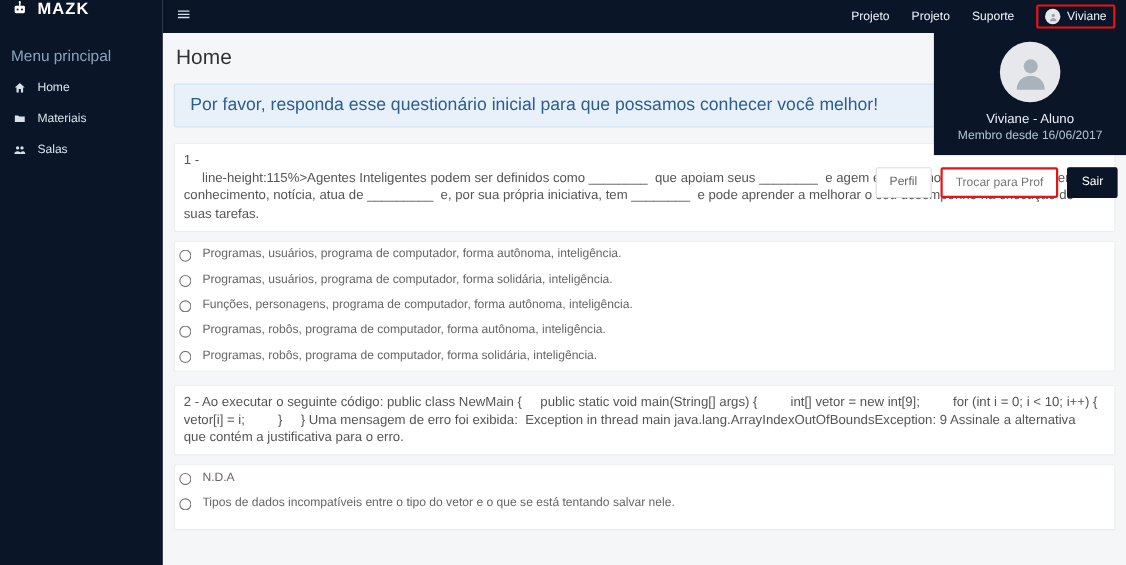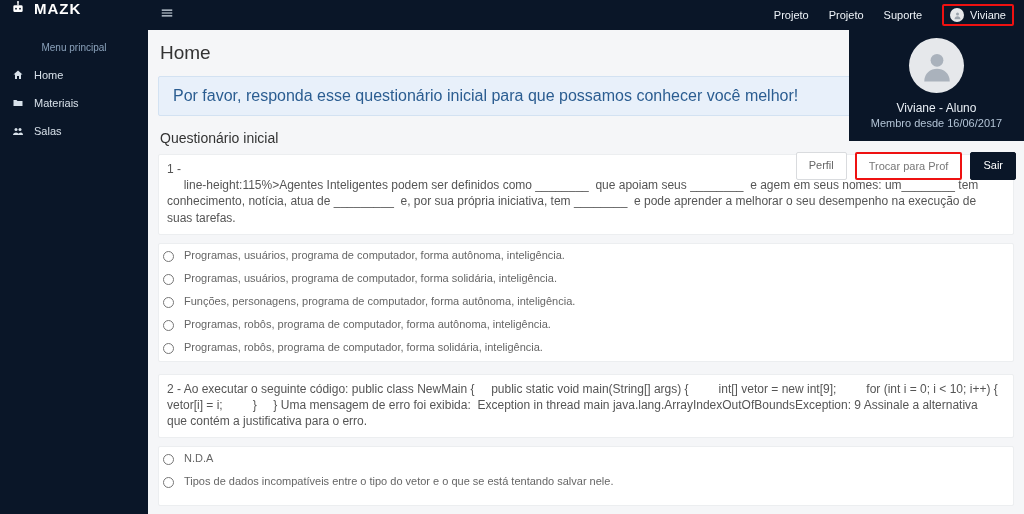--- a/index.html
+++ b/index.html
@@ -3,21 +3,21 @@
   <meta charset="utf-8">
   <style>
     * { margin:0; padding:0; box-sizing:border-box; font-family: -apple-system, "Segoe UI", Arial, sans-serif; }
     body { width:1024px; height:514px; overflow:hidden; background:#f5f6f8; position:relative; }
 
     
     .sidebar { position:absolute; left:0; top:0; width:148px; height:514px; background:#0a1628; color:#ccd6e0; z-index:5; }
     .brand   { display:flex; align-items:flex-start; gap:8px; height:30px; padding:0 10px; color:#fff; }
     .brand svg { width:16px; height:16px; }
     .brand span { font-size:15px; font-weight:600; letter-spacing:1px; }
-    .menu-title { font-size:10px; color:#8ba2bb; padding:12px 10px 8px 10px;text-align:center; }
+    .menu-title { font-size:14px; color:#8ba2bb; padding:12px 10px 8px 10px; }
     .menu-item  { display:flex; align-items:center; gap:10px; padding:8px 12px; font-size:11px; color:#d8e1ea; cursor:pointer; }
     .menu-item svg { width:12px; height:12px; fill:#d8e1ea; }
 
     
     .topbar { position:absolute; left:148px; right:0; top:0; height:30px; background:#0a1628; display:flex; align-items:center; justify-content:space-between; padding:0 10px 0 12px; z-index:10; }
     .ham svg { width:14px; height:14px; fill:#d8e1ea; }
     .top-links { display:flex; align-items:center; gap:20px; font-size:11px; color:#eef3f8; }
     .top-links div { cursor:pointer; }
     .user-chip { display:flex; align-items:center; gap:6px; padding:2px 6px; border:2px solid #e11; border-radius:2px; }
     .user-chip .avatar { width:14px; height:14px; border-radius:50%; background:#e6e8eb; display:grid; place-items:center; }
@@ -123,21 +123,20 @@
 <div class="btn-row">
   <div class="btn">Perfil</div>
   <div class="btn hl">Trocar para Prof</div>
   <div class="btn dark">Sair</div>
 </div>
 
 <div class="content">
   <div class="content-inner">
     <div class="page-title">Home</div>
     <div class="banner">Por favor, responda esse questionário inicial para que possamos conhecer você melhor!</div>
-    <div class="subtitle">Questionário inicial</div>
     <div id="questions">
         <div class="card q">
           <div class="q-text">1 -
      line-height:115%&gt;Agentes Inteligentes podem ser definidos como ________  que apoiam seus ________  e agem em seus nomes: um________ tem conhecimento, notícia, atua de _________  e, por sua própria iniciativa, tem ________  e pode aprender a melhorar o seu desempenho na execução de suas tarefas.</div>
         </div>
         <div class="card options">
           <div class="option">
             <input type="radio" name="q0" style="">
             <label>Programas, usuários, programa de computador, forma autônoma, inteligência.</label>
           </div>

